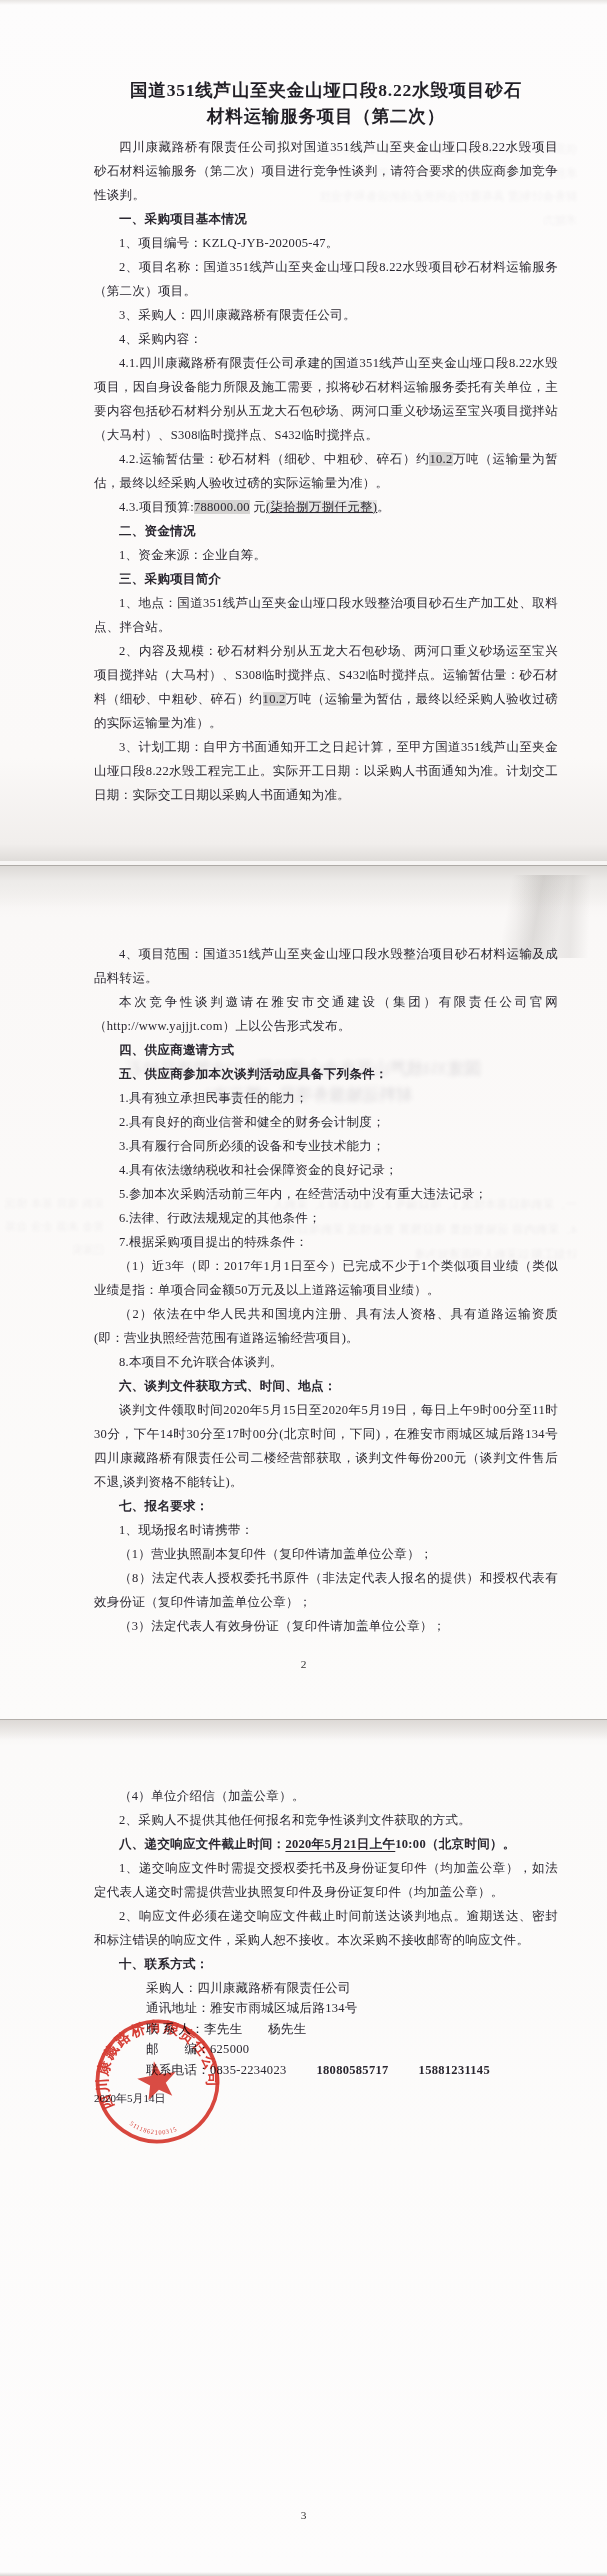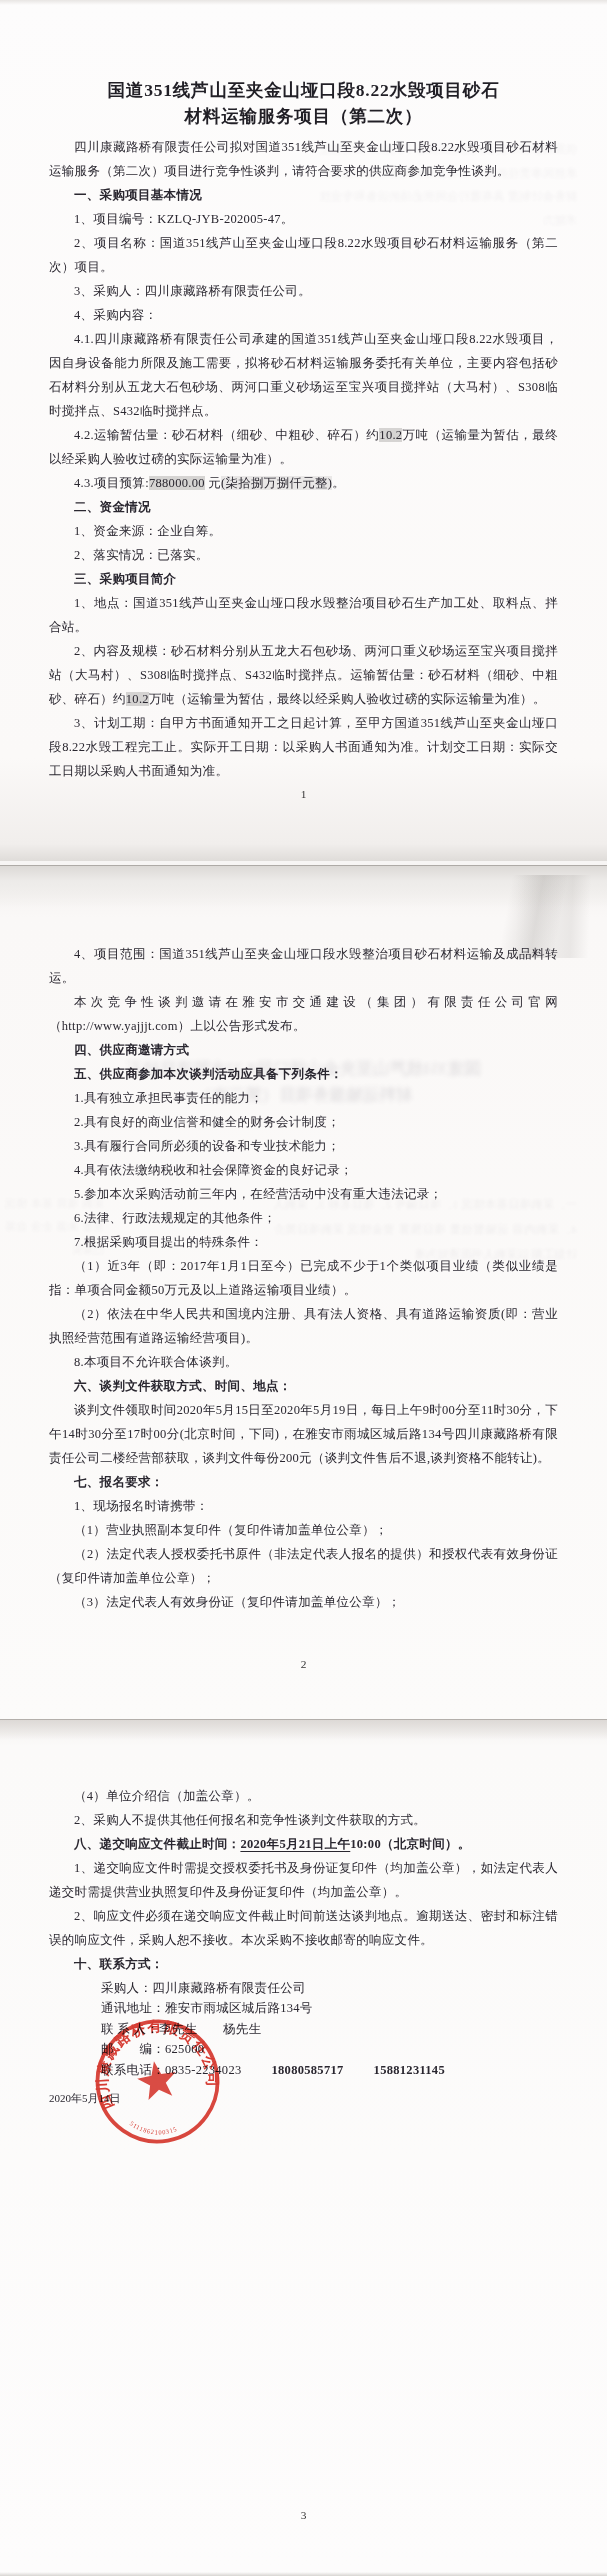--- a/index.html
+++ b/index.html
@@ -19,31 +19,31 @@
   .page2::before { content:""; position:absolute; top:0; left:0; right:0; height:42px;
     background:linear-gradient(180deg,#dcd9d6 0,#edebe9 15px,rgba(237,235,233,0) 100%); }
   .crease { position:absolute; top:9px; right:0; width:228px; height:83px; pointer-events:none;
     background:linear-gradient(100deg,rgba(0,0,0,0) 55%,rgba(110,105,100,.17) 68%,rgba(0,0,0,0) 78%),
                linear-gradient(92deg,rgba(0,0,0,0) 60%,rgba(110,105,100,.12) 84%,rgba(0,0,0,0) 92%); }
   .page3::before { content:""; position:absolute; top:0; left:0; right:0; height:20px;
     background:linear-gradient(180deg,#ddd9d6 0,rgba(237,235,233,0) 100%); }
   .page3::after { content:""; position:absolute; bottom:0; left:0; right:0; height:3.8px;
     background:linear-gradient(0deg,#d8d5d2,rgba(216,213,210,0)); }
 
-  .content { position:relative; padding:0 49px; }
+  .content { position:relative; padding:0 49px;margin-left:45px; }
   .title { padding-top:77px; text-align:center; font-size:17.5px; font-weight:bold;
     line-height:26px; letter-spacing:0.8px; color:#211f26; }
   p.body { font-size:12.5px; line-height:24px; letter-spacing:0.3px;
     text-indent:2em; text-align:justify; }
   p.tight { line-height:20.5px; text-indent:0; }
   .h { font-weight:bold; }
   .bold { font-weight:bold; }
   .ul { text-decoration:underline; text-underline-offset:3px; }
   .hl  { background:rgba(152,150,148,.38); }
-  .hl2 { background:rgba(168,166,164,.22); }
+  .hl2 { background:rgba(168,166,164,.22);text-decoration:underline; }
   .intro { margin-top:6px; }
 
   .pagenum { position:absolute; top:788px; left:0; right:0; text-align:center;
     font-size:11.4px; color:#333; }
   .page2 .pagenum { top:792px; }
   .page3 .pagenum { top:789px; }
 
   .contact { padding-left:52px; margin-top:1.5px; }
   .phone-gap { display:inline-block; margin-left:30px;font-weight:bold; }
   .dateline { padding-right:68px; margin-top:6px; font-size:11px;
@@ -79,21 +79,20 @@
       <p class="body h">一、采购项目基本情况</p>
       <p class="body">1、项目编号：KZLQ-JYB-202005-47。</p>
       <p class="body">2、项目名称：国道351线芦山至夹金山垭口段8.22水毁项目砂石材料运输服务（第二次）项目。</p>
       <p class="body">3、采购人：四川康藏路桥有限责任公司。</p>
       <p class="body">4、采购内容：</p>
       <p class="body">4.1.四川康藏路桥有限责任公司承建的国道351线芦山至夹金山垭口段8.22水毁项目，因自身设备能力所限及施工需要，拟将砂石材料运输服务委托有关单位，主要内容包括砂石材料分别从五龙大石包砂场、两河口重义砂场运至宝兴项目搅拌站（大马村）、S308临时搅拌点、S432临时搅拌点。</p>
       <p class="body"><span>4.2.运输暂估量：砂石材料（细砂、中粗砂、碎石）约</span><span class="hl">10.2</span><span>万吨（运输量为暂估，最终以经采购人验收过磅的实际运输量为准）。</span></p>
       <p class="body"><span>4.3.项目预算:</span><span class="hl">788000.00</span><span> 元</span><span class="hl2">(柒拾捌万捌仟元整)</span><span>。</span></p>
       <p class="body h">二、资金情况</p>
       <p class="body">1、资金来源：企业自筹。</p>
-      <p class="body">2、落实情况：已落实。</p>
       <p class="body h">三、采购项目简介</p>
       <p class="body">1、地点：国道351线芦山至夹金山垭口段水毁整治项目砂石生产加工处、取料点、拌合站。</p>
       <p class="body"><span>2、内容及规模：砂石材料分别从五龙大石包砂场、两河口重义砂场运至宝兴项目搅拌站（大马村）、S308临时搅拌点、S432临时搅拌点。运输暂估量：砂石材料（细砂、中粗砂、碎石）约</span><span class="hl">10.2</span><span>万吨（运输量为暂估，最终以经采购人验收过磅的实际运输量为准）。</span></p>
       <p class="body">3、计划工期：自甲方书面通知开工之日起计算，至甲方国道351线芦山至夹金山垭口段8.22水毁工程完工止。实际开工日期：以采购人书面通知为准。计划交工日期：实际交工日期以采购人书面通知为准。</p>
     </div>
     <div class="pagenum">1</div>
   </section>
 
   <section class="page page2">
     <div class="crease"></div>
@@ -116,21 +115,21 @@
       <p class="body">6.法律、行政法规规定的其他条件；</p>
       <p class="body">7.根据采购项目提出的特殊条件：</p>
       <p class="body">（1）近3年（即：2017年1月1日至今）已完成不少于1个类似项目业绩（类似业绩是指：单项合同金额50万元及以上道路运输项目业绩）。</p>
       <p class="body">（2）依法在中华人民共和国境内注册、具有法人资格、具有道路运输资质(即：营业执照经营范围有道路运输经营项目)。</p>
       <p class="body">8.本项目不允许联合体谈判。</p>
       <p class="body h">六、谈判文件获取方式、时间、地点：</p>
       <p class="body">谈判文件领取时间2020年5月15日至2020年5月19日，每日上午9时00分至11时30分，下午14时30分至17时00分(北京时间，下同)，在雅安市雨城区城后路134号四川康藏路桥有限责任公司二楼经营部获取，谈判文件每份200元（谈判文件售后不退,谈判资格不能转让)。</p>
       <p class="body h">七、报名要求：</p>
       <p class="body">1、现场报名时请携带：</p>
       <p class="body">（1）营业执照副本复印件（复印件请加盖单位公章）；</p>
-      <p class="body">（2）法定代表人授权委托书原件（非法定代表人报名的提供）和授权代表有效身份证（复印件请加盖单位公章）；</p>
+      <p class="body">（8）法定代表人授权委托书原件（非法定代表人报名的提供）和授权代表有效身份证（复印件请加盖单位公章）；</p>
       <p class="body">（3）法定代表人有效身份证（复印件请加盖单位公章）；</p>
     </div>
     <div class="pagenum">2</div>
   </section>
 
   <section class="page page3">
     <div class="content" style="padding-top:64px;">
       <p class="body">（4）单位介绍信（加盖公章）。</p>
       <p class="body">2、采购人不提供其他任何报名和竞争性谈判文件获取的方式。</p>
       <p class="body bold"><span>八、递交响应文件截止时间：</span><span class="ul">2020年5月21日上午</span><span>10:00（北京时间）。</span></p>

